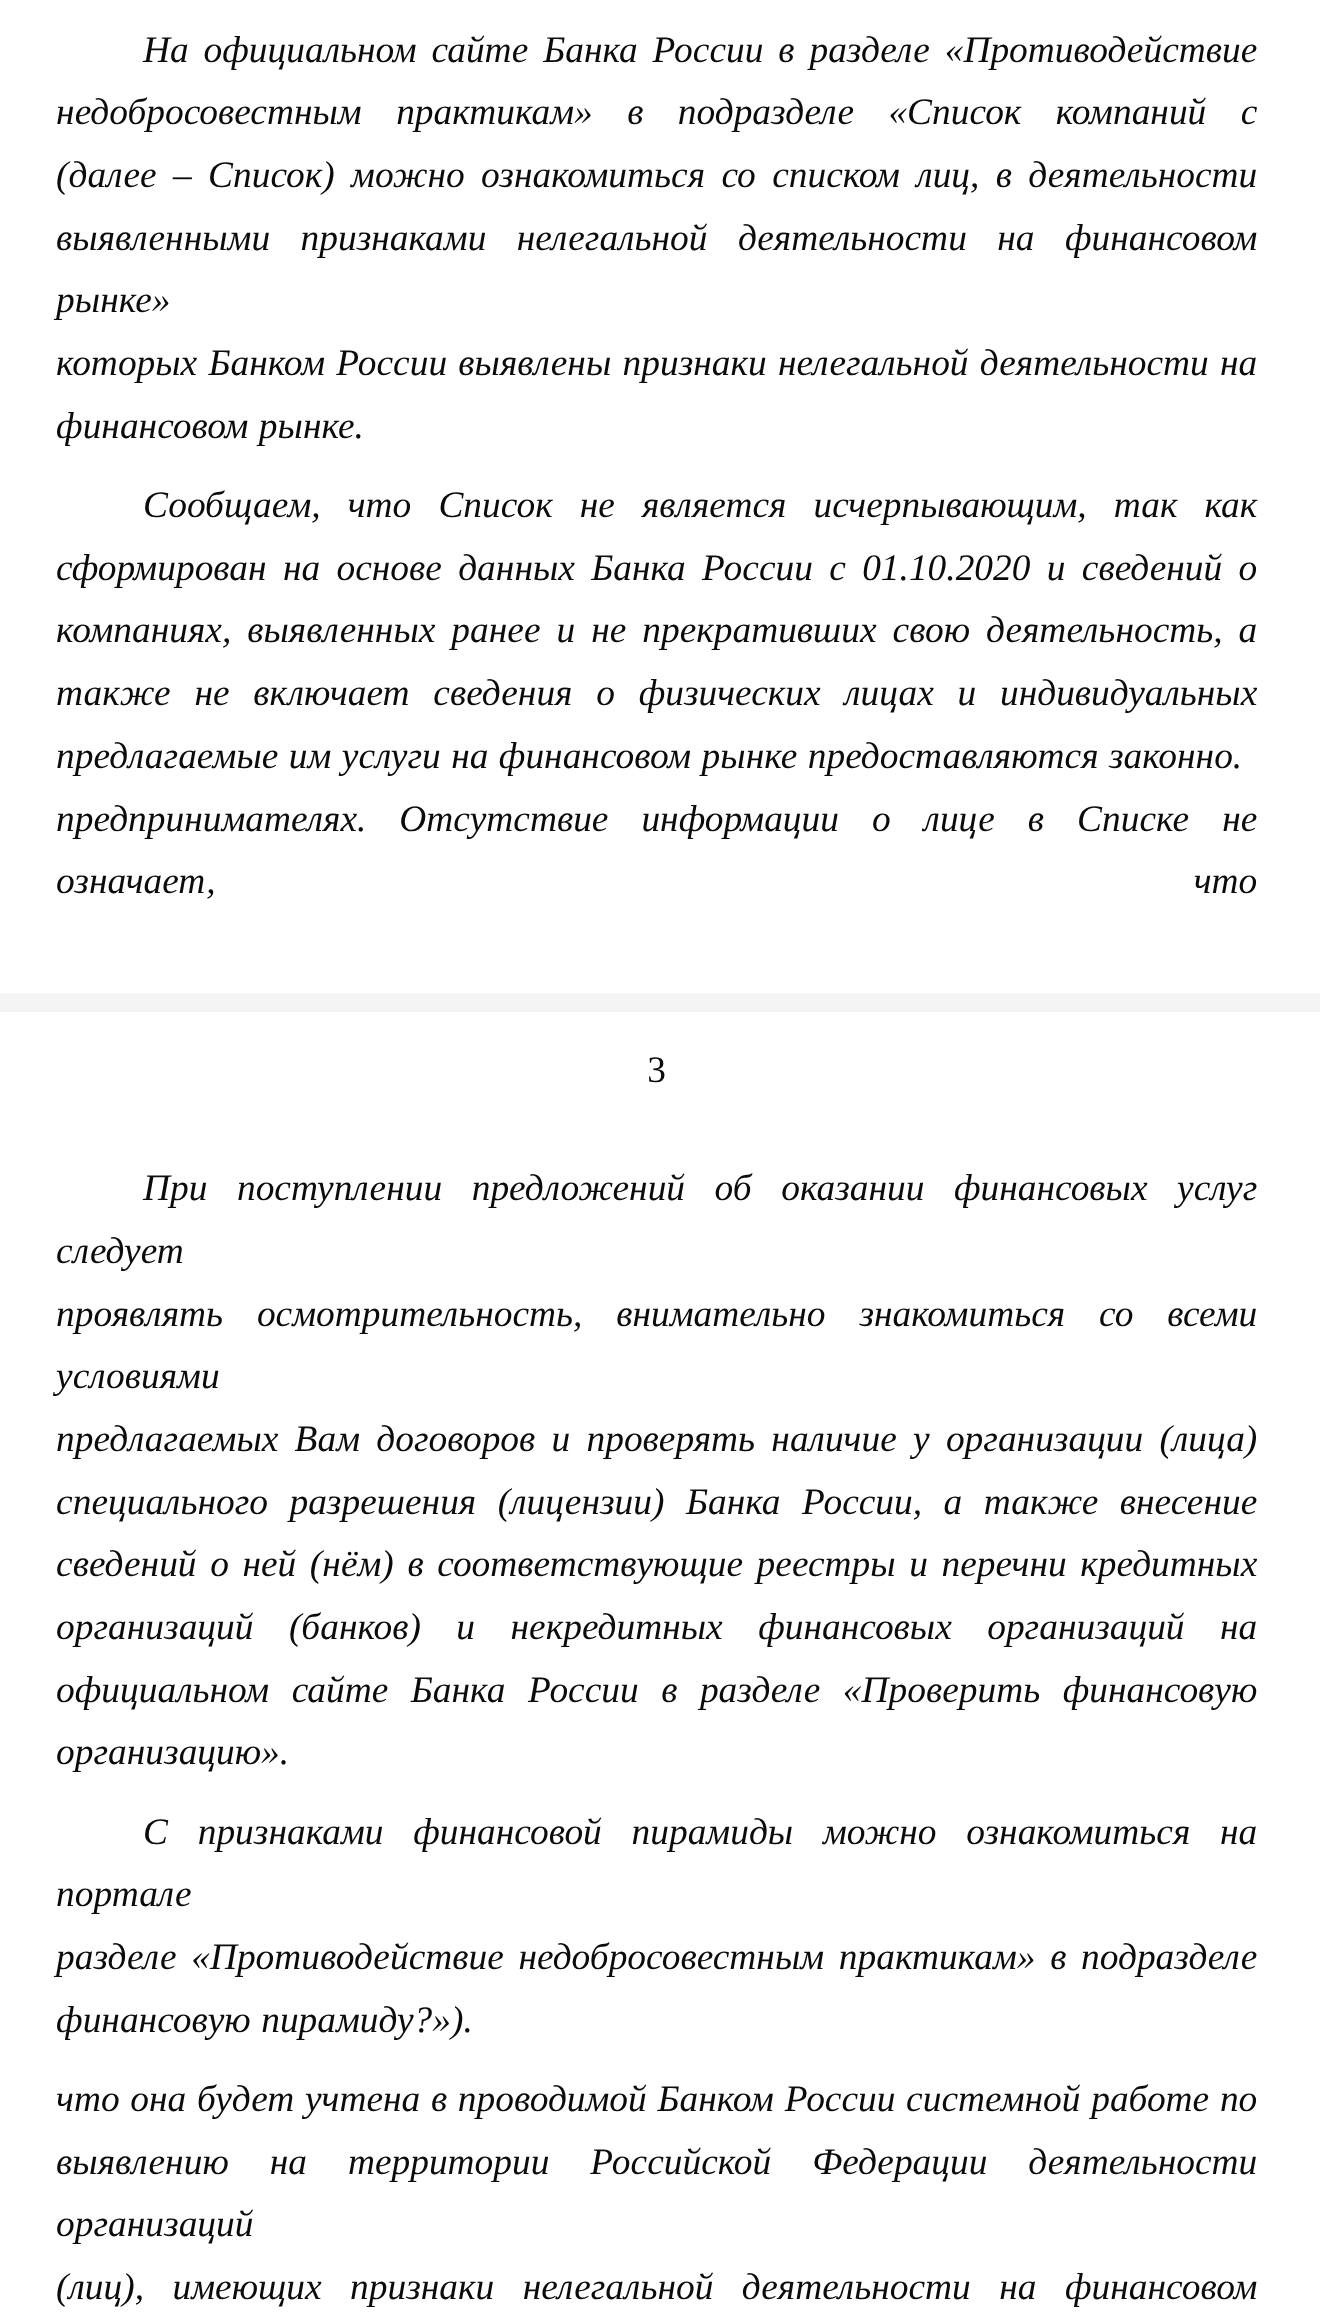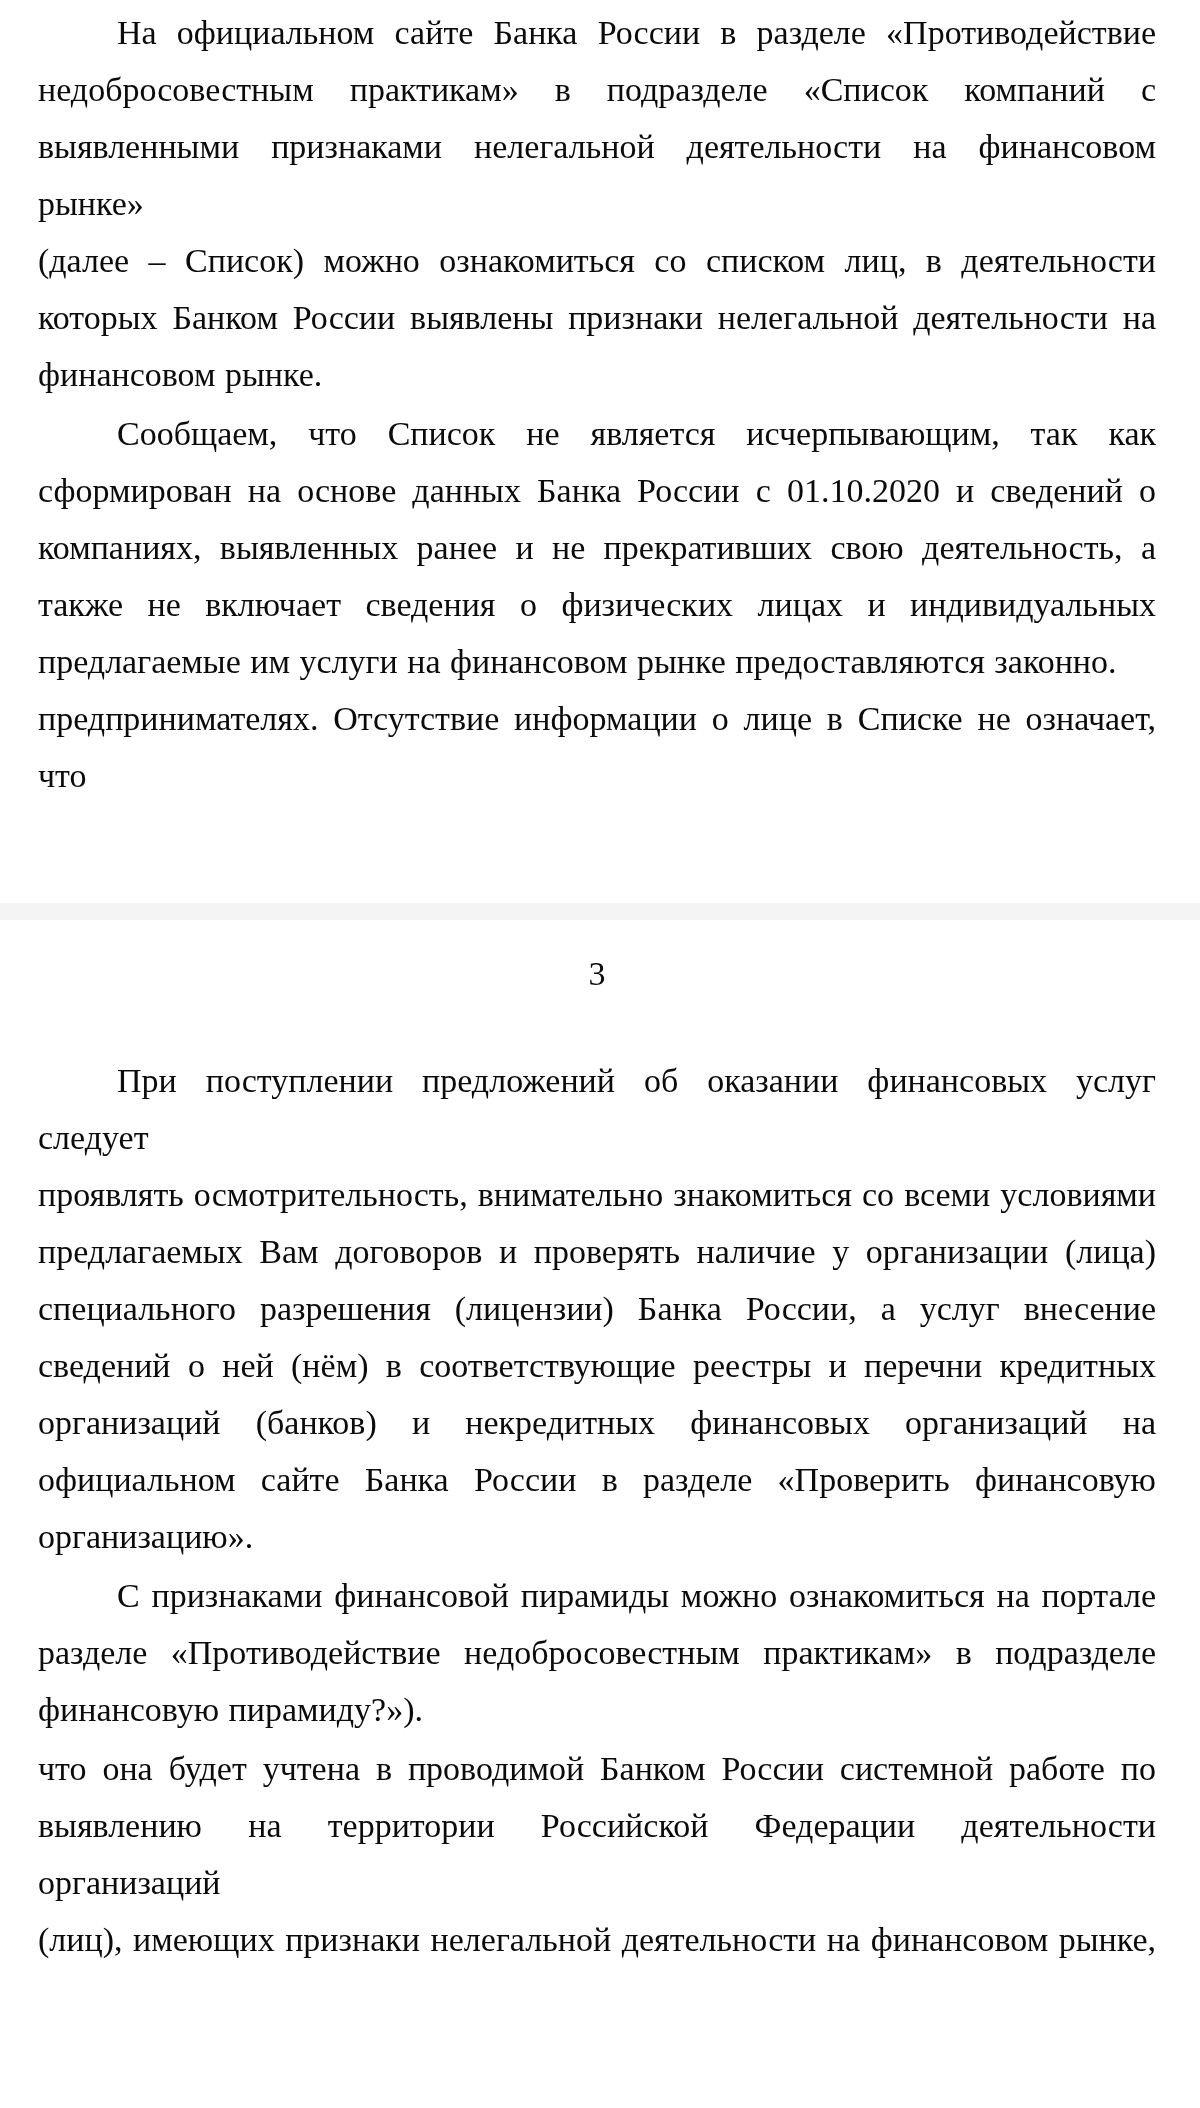--- a/index.html
+++ b/index.html
@@ -38,22 +38,23 @@
     height: 1188px;
     padding-top: 25px;
   }
   .page-number {
     text-align: center;
     font-size: 34px;
     line-height: 57px;
     margin: 0 0 50px 0;
   }
   .para {
-    margin: 2px;
+    margin: 15px;
     padding: 0;
+    font-style: italic;
   }
   .line {
     font-size: 34px;
     line-height: 57px;
     text-align: justify;
     text-align-last: justify;
     word-spacing: 1px;
     white-space: normal;
   }
   .line.first {
@@ -65,22 +66,22 @@
 </style>
 </head>
 <body>
 
 <div class="document">
 
   <div class="page page-first">
       <div class="para">
         <div class="line first">На официальном сайте Банка России в разделе «Противодействие</div>
         <div class="line">недобросовестным практикам» в подразделе «Список компаний с</div>
+        <div class="line">(далее – Список) можно ознакомиться со списком лиц, в деятельности</div>
         <div class="line">выявленными признаками нелегальной деятельности на финансовом рынке»</div>
-        <div class="line">(далее – Список) можно ознакомиться со списком лиц, в деятельности</div>
         <div class="line">которых Банком России выявлены признаки нелегальной деятельности на</div>
         <div class="line last">финансовом рынке.</div>
       </div>
       <div class="para">
         <div class="line first">Сообщаем, что Список не является исчерпывающим, так как</div>
         <div class="line">сформирован на основе данных Банка России с 01.10.2020 и сведений о</div>
         <div class="line">компаниях, выявленных ранее и не прекративших свою деятельность, а</div>
         <div class="line">также не включает сведения о физических лицах и индивидуальных</div>
         <div class="line last">предлагаемые им услуги на финансовом рынке предоставляются законно.</div>
         <div class="line">предпринимателях. Отсутствие информации о лице в Списке не означает, что</div>
@@ -89,21 +90,21 @@
 
   <div class="page-gap"></div>
 
   <div class="page page-next">
     <div class="page-number">3</div>
     <div>
         <div class="para">
           <div class="line first">При поступлении предложений об оказании финансовых услуг следует</div>
           <div class="line">проявлять осмотрительность, внимательно знакомиться со всеми условиями</div>
           <div class="line">предлагаемых Вам договоров и проверять наличие у организации (лица)</div>
-          <div class="line">специального разрешения (лицензии) Банка России, а услуг внесение</div>
+          <div class="line">специального разрешения (лицензии) Банка России, а также внесение</div>
           <div class="line">сведений о ней (нём) в соответствующие реестры и перечни кредитных</div>
           <div class="line">организаций (банков) и некредитных финансовых организаций на</div>
           <div class="line">официальном сайте Банка России в разделе «Проверить финансовую</div>
           <div class="line last">организацию».</div>
         </div>
         <div class="para">
           <div class="line first">С признаками финансовой пирамиды можно ознакомиться на портале</div>
           <div class="line">разделе «Противодействие недобросовестным практикам» в подразделе</div>
           <div class="line last">финансовую пирамиду?»).</div>
         </div>

